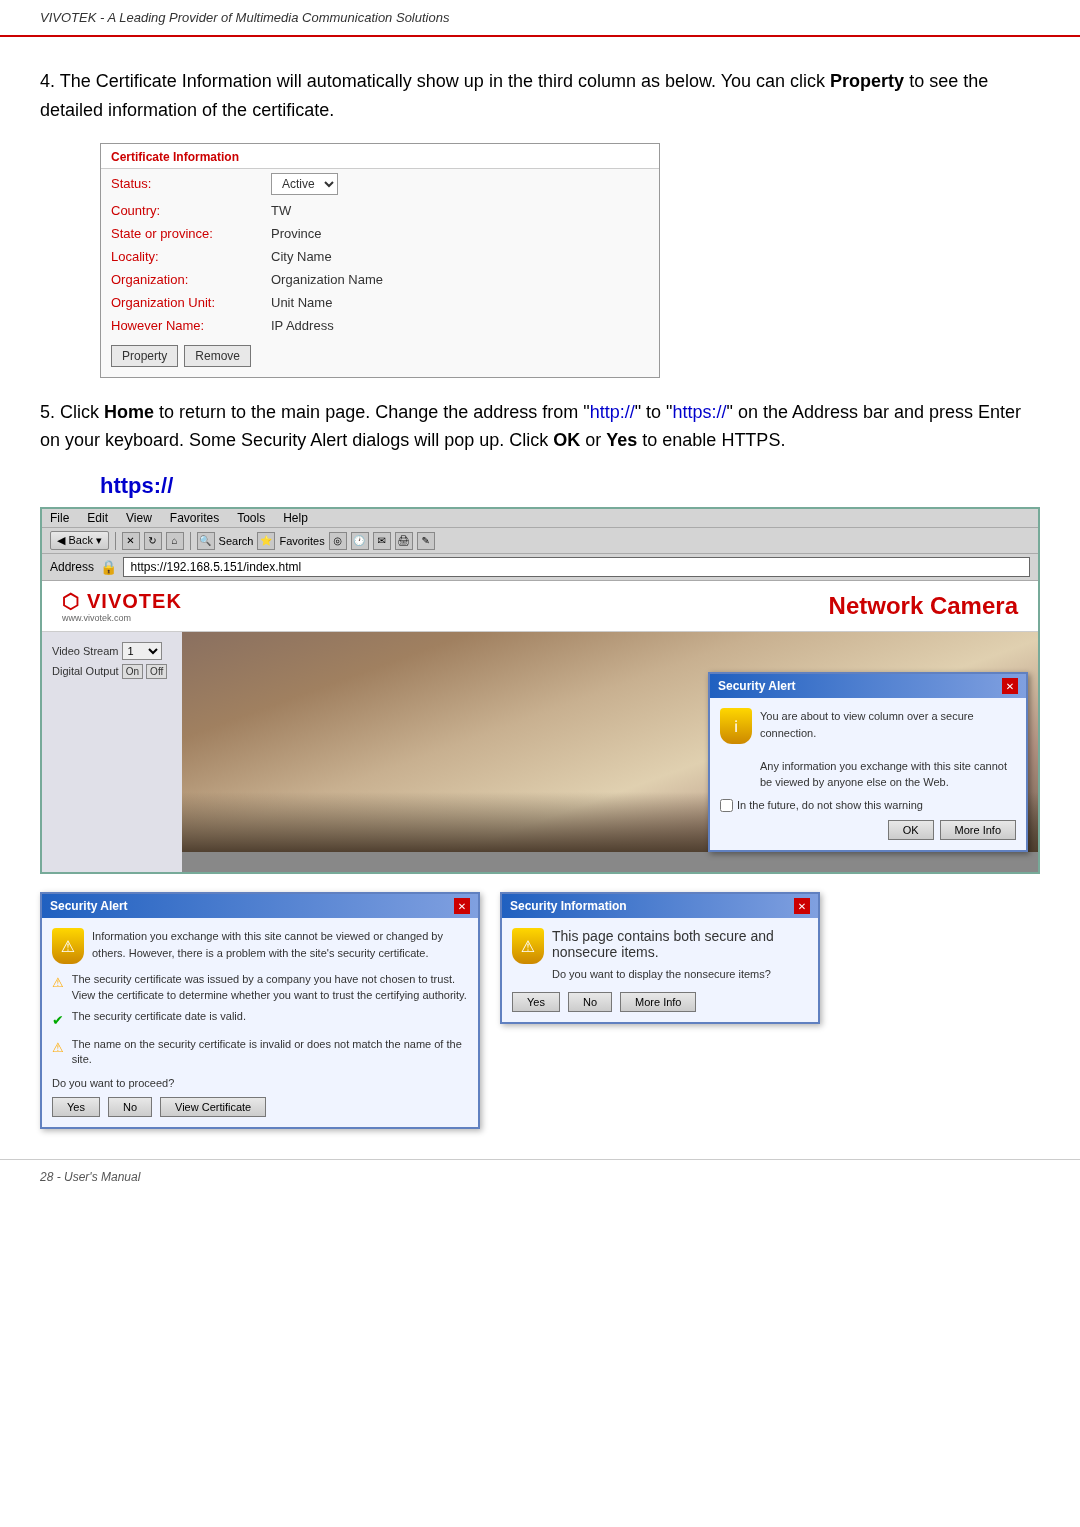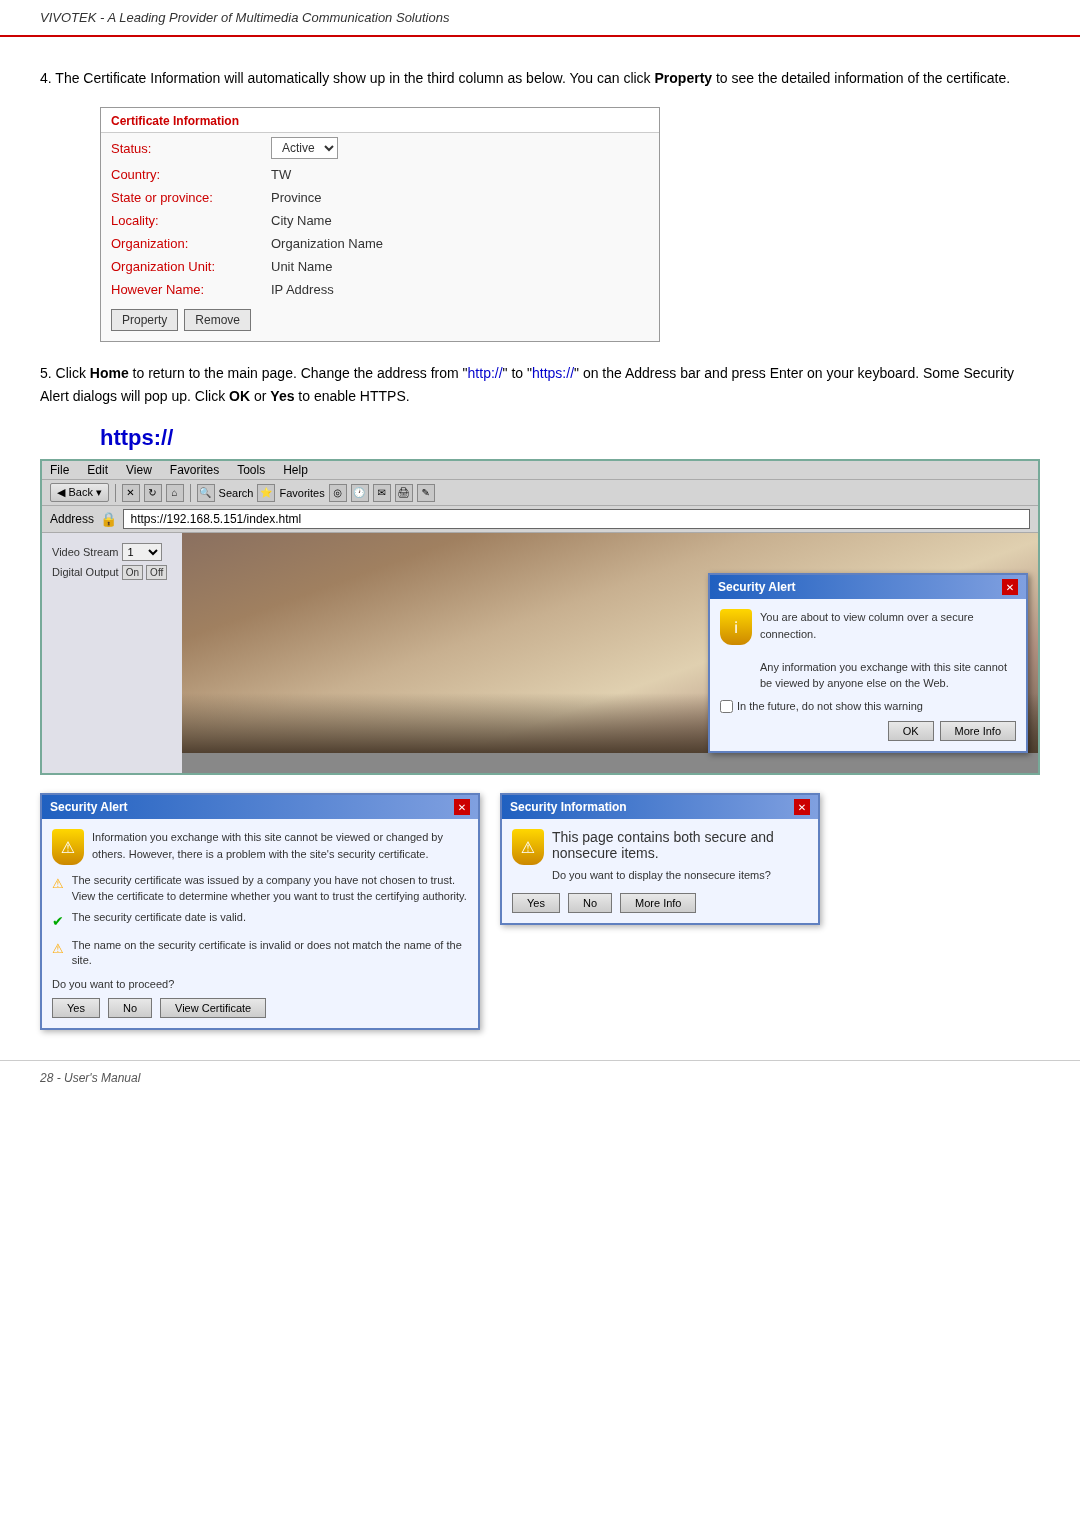--- a/index.html
+++ b/index.html
@@ -23,21 +23,21 @@
 
     
     .main-content {
       padding: 30px 40px;
     }
 
     
     .step-para {
       margin-bottom: 18px;
       line-height: 1.6;
-      font-size: 14px;
+      font-size: 18px;
     }
     .step-para b { font-weight: bold; }
 
     
     .cert-box {
       border: 1px solid #999;
       margin: 10px auto 20px 60px;
       width: 560px;
       background: #f9f9f9;
     }
@@ -513,20 +513,29 @@
     </div>
 
     <div class="address-bar-row">
       <span>Address</span>
       <span style="font-size:14px;">🔒</span>
       <input class="address-input" type="text" value="https://192.168.5.151/index.html" style="">
     </div>
 
     <div class="browser-content">
 
+      <div class="camera-header">
+        <div>
+          <div class="vivotek-logo">
+            <span style="color:#c00;">⬡</span> VIVOTEK
+          </div>
+          <div class="vivotek-sub">www.vivotek.com</div>
+        </div>
+        <div class="network-camera-title">Network Camera</div>
+      </div>
 
       <div class="camera-body">
 
         <div class="camera-sidebar">
           <label>Video Stream
             <select class="cam-select">
               <option>1</option>
             </select>
           </label>
           <label>Digital Output

